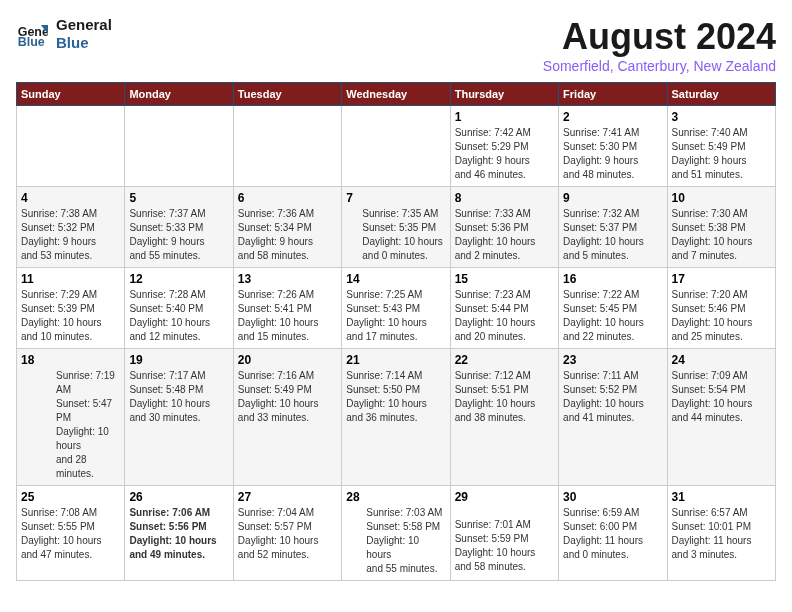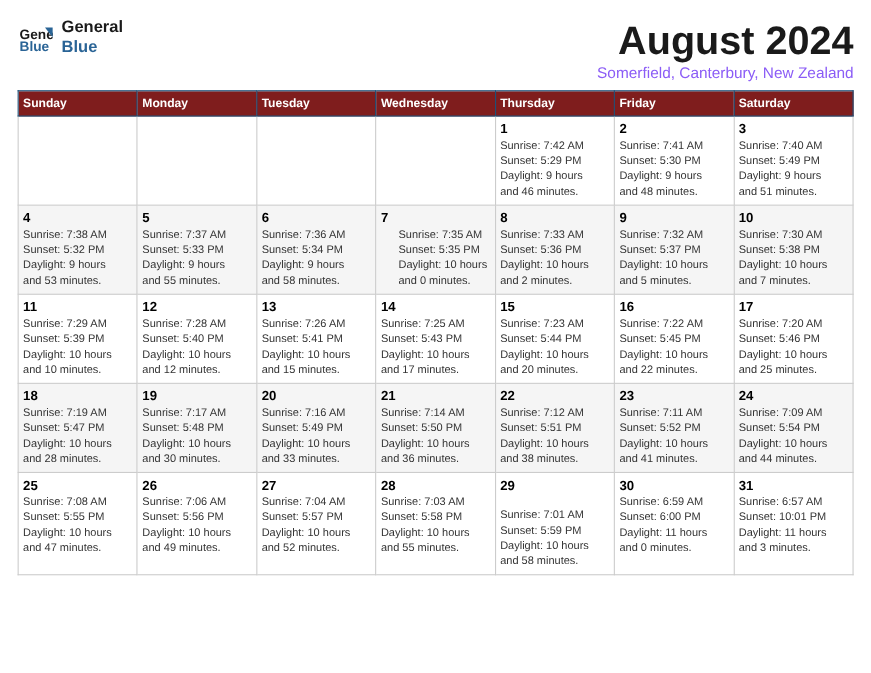--- a/index.html
+++ b/index.html
@@ -235,21 +235,21 @@
           <div class="day-number">17</div>
           <div class="day-detail" style="white-space: pre-line;">Sunrise: 7:20 AM
 Sunset: 5:46 PM
 Daylight: 10 hours
 and 25 minutes.</div>
         </td>
       </tr>
       <tr>
         <td>
           <div class="day-number">18</div>
-          <div class="day-detail" style="white-space: pre-line;">Sunrise: 7:19 AM
+          <div class="day-detail" style="white-space: pre-line; margin-left: 35px;">Sunrise: 7:19 AM
 Sunset: 5:47 PM
 Daylight: 10 hours
 and 28 minutes.</div>
         </td>
         <td>
           <div class="day-number">19</div>
           <div class="day-detail" style="white-space: pre-line;">Sunrise: 7:17 AM
 Sunset: 5:48 PM
 Daylight: 10 hours
 and 30 minutes.</div>
@@ -293,35 +293,35 @@
       <tr>
         <td>
           <div class="day-number">25</div>
           <div class="day-detail" style="white-space: pre-line;">Sunrise: 7:08 AM
 Sunset: 5:55 PM
 Daylight: 10 hours
 and 47 minutes.</div>
         </td>
         <td>
           <div class="day-number">26</div>
-          <div class="day-detail" style="white-space: pre-line;">Sunrise: 7:06 AM
+          <div class="day-detail" style="white-space: pre-line; font-weight: bold;">Sunrise: 7:06 AM
 Sunset: 5:56 PM
 Daylight: 10 hours
 and 49 minutes.</div>
         </td>
         <td>
           <div class="day-number">27</div>
           <div class="day-detail" style="white-space: pre-line;">Sunrise: 7:04 AM
 Sunset: 5:57 PM
 Daylight: 10 hours
 and 52 minutes.</div>
         </td>
         <td>
           <div class="day-number">28</div>
-          <div class="day-detail" style="white-space: pre-line;">Sunrise: 7:03 AM
+          <div class="day-detail" style="white-space: pre-line; margin-left: 20px;">Sunrise: 7:03 AM
 Sunset: 5:58 PM
 Daylight: 10 hours
 and 55 minutes.</div>
         </td>
         <td>
           <div class="day-number">29</div>
           <div class="day-detail" style="white-space: pre-line; margin-top: 14px;">Sunrise: 7:01 AM
 Sunset: 5:59 PM
 Daylight: 10 hours
 and 58 minutes.</div>

